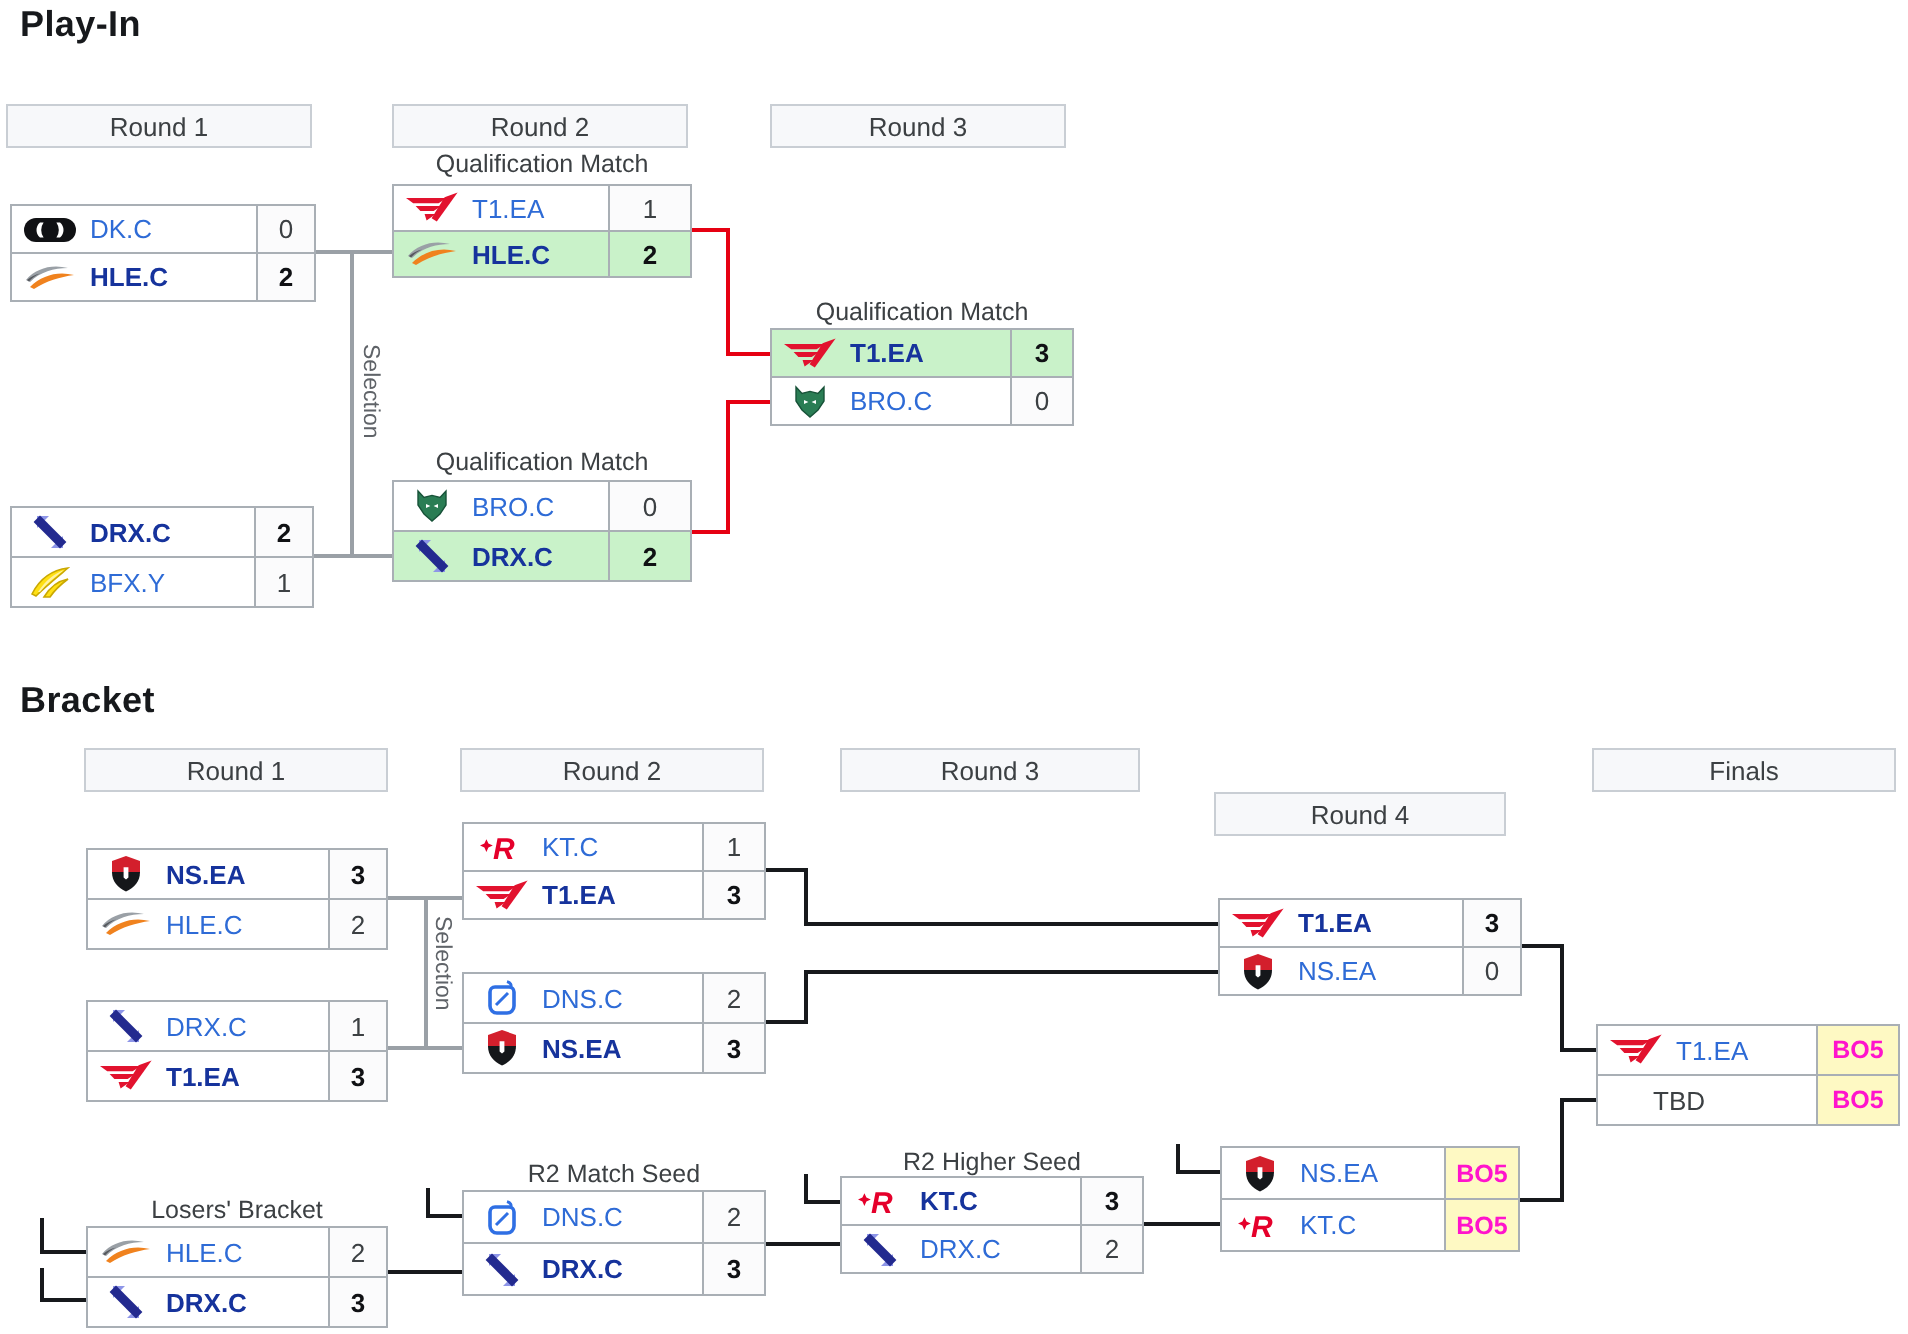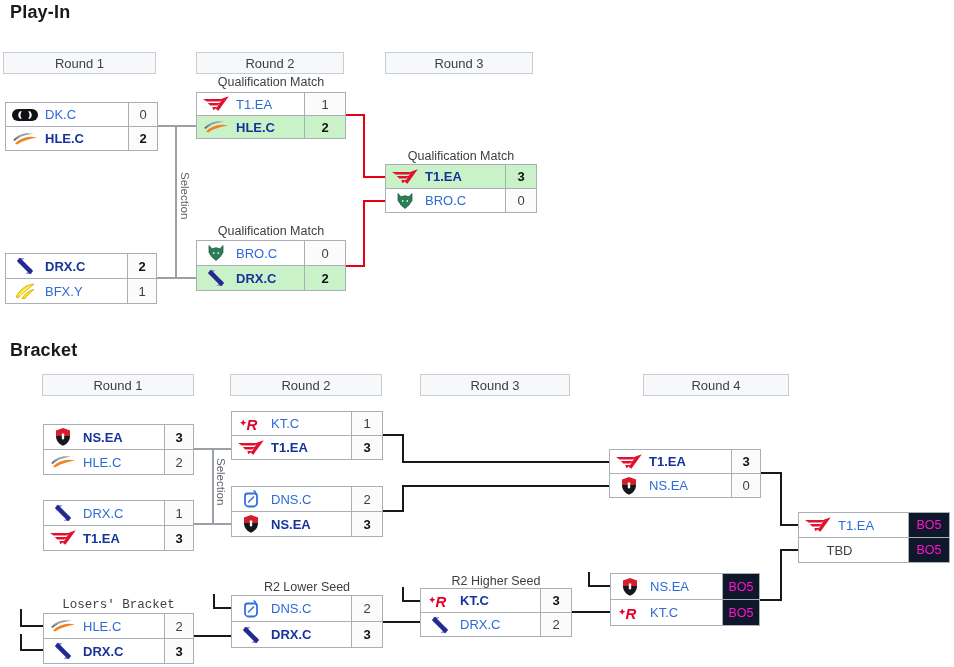--- a/index.html
+++ b/index.html
@@ -13,21 +13,21 @@
   .trow{display:flex;align-items:center;height:var(--rh);border-top:1px solid #a9afb5;background:#fff;}
   .trow:first-child{border-top:none;}
   .logo{width:28px;min-width:28px;display:flex;align-items:center;justify-content:center;padding-left:5px;}
   .tname{flex:1;font-size:13px;color:#2e6bd6;padding-left:6px;white-space:nowrap;overflow:hidden;}
   .tscore{width:var(--sw);min-width:var(--sw);align-self:stretch;border-left:1px solid #a9afb5;
           display:flex;align-items:center;justify-content:center;font-size:13px;color:#3c4043;background:#fbfbfc;}
   .trow.win .tname{color:#16339c;font-weight:700;}
   .trow.win .tscore{color:#101114;font-weight:700;}
   .trow.hl{background:#c9f2c9;}
   .trow.hl .tscore{background:#c9f2c9;}
-  .trow.bo5 .tscore{color:#ff14cc;font-weight:400;font-size:12.5px;background:#0f172a;margin-left:28px;}
+  .trow.bo5 .tscore{color:#ff14cc;font-weight:700;font-size:12.5px;background:#fef9c3;margin-left:28px;}
   .trow.tbd .tname{text-align:center;padding-left:0;color:#3c4043;}
   .cn{position:absolute;}
   .cn.g{background:#9aa0a6;}
   .cn.k{background:#17191c;}
   .cn.r{background:#e60012;}
   .sel{position:absolute;writing-mode:vertical-rl;font-size:11.5px;color:#5f6368;background:#fff;padding:2px 0;}
   
   .h-pi-1{left:3px;top:52px;width:153px;}
   .h-pi-2{left:196px;top:52px;width:148px;}
   .h-pi-3{left:385px;top:52px;width:148px;}
@@ -37,33 +37,33 @@
   .m-pi-q2{left:196px;top:240px;width:150px;--rh:24px;--sw:40px;}
   .m-pi-q3{left:385px;top:164px;width:152px;--rh:23px;--sw:30px;}
   .l-pi-q1{left:196px;top:75px;width:150px;}
   .l-pi-q2{left:196px;top:224px;width:150px;}
   .l-pi-q3{left:385px;top:149px;width:152px;}
   .sel-pi{left:179px;top:170px;}
   
   .h-po-1{left:42px; top:374px;width:152px;}
   .h-po-2{left:230px;top:374px;width:152px;}
   .h-po-3{left:420px;top:374px;width:150px;}
-  .h-po-4{left:607px;top:374px;width:146px;margin-left:36px;}
+  .h-po-4{left:607px;top:396px;width:146px;}
   .h-po-5{left:796px;top:374px;width:152px;}
   .m-po-r1t{left:43px; top:424px;width:151px;--rh:24px;--sw:28px;}
   .m-po-r1b{left:43px; top:500px;width:151px;--rh:24px;--sw:28px;}
   .m-po-r2t{left:231px;top:411px;width:152px;--rh:23px;--sw:30px;}
   .m-po-r2b{left:231px;top:486px;width:152px;--rh:24px;--sw:30px;}
   .m-po-r4t{left:609px;top:449px;width:152px;--rh:23px;--sw:28px;}
   .m-po-r4b{left:610px;top:573px;width:150px;--rh:25px;--sw:36px;}
   .m-po-fin{left:798px;top:512px;width:152px;--rh:24px;--sw:40px;}
   .m-po-lb {left:43px; top:613px;width:151px;--rh:24px;--sw:28px;}
   .m-po-r2l{left:231px;top:595px;width:152px;--rh:25px;--sw:30px;}
   .m-po-r2h{left:420px;top:588px;width:152px;--rh:23px;--sw:30px;}
-  .l-po-lb {left:43px; top:598px;width:151px;font-family:Liberation Mono, monospace;}
+  .l-po-lb {left:43px; top:598px;width:151px;}
   .l-po-r2l{left:231px;top:580px;width:152px;}
   .l-po-r2h{left:420px;top:574px;width:152px;}
   .sel-po{left:215px;top:456px;}
 </style>
 </head>
 <body>
 
 <div id="canvas">
 
   <div class="sec-title" style="left:10px;top:2px;">Play-In</div>
@@ -212,23 +212,24 @@
       <span class="tscore">0</span>
     </div>
   </div>
 
   <div class="sec-title" style="left:10px;top:340px;">Bracket</div>
 
   <div class="rhdr h-po-1">Round 1</div>
   <div class="rhdr h-po-2">Round 2</div>
   <div class="rhdr h-po-3">Round 3</div>
   <div class="rhdr h-po-4">Round 4</div>
+  <div class="rhdr h-po-5">Finals</div>
 
   <div class="mlabel l-po-lb">Losers' Bracket</div>
-  <div class="mlabel l-po-r2l">R2 Lower Seed</div>
+  <div class="mlabel l-po-r2l">R2 Match Seed</div>
   <div class="mlabel l-po-r2h">R2 Higher Seed</div>
 
   <div class="cn g" style="left:194px;top:448px;width:37px;height:2px;"></div>
   <div class="cn g" style="left:212px;top:448px;width:2px;height:77px;"></div>
   <div class="cn g" style="left:194px;top:523px;width:37px;height:2px;"></div>
   <div class="sel sel-po">Selection</div>
 
   <div class="cn k" style="left:383px;top:434px;width:21px;height:2px;"></div>
   <div class="cn k" style="left:402px;top:434px;width:2px;height:29px;"></div>
   <div class="cn k" style="left:402px;top:461px;width:207px;height:2px;"></div>

